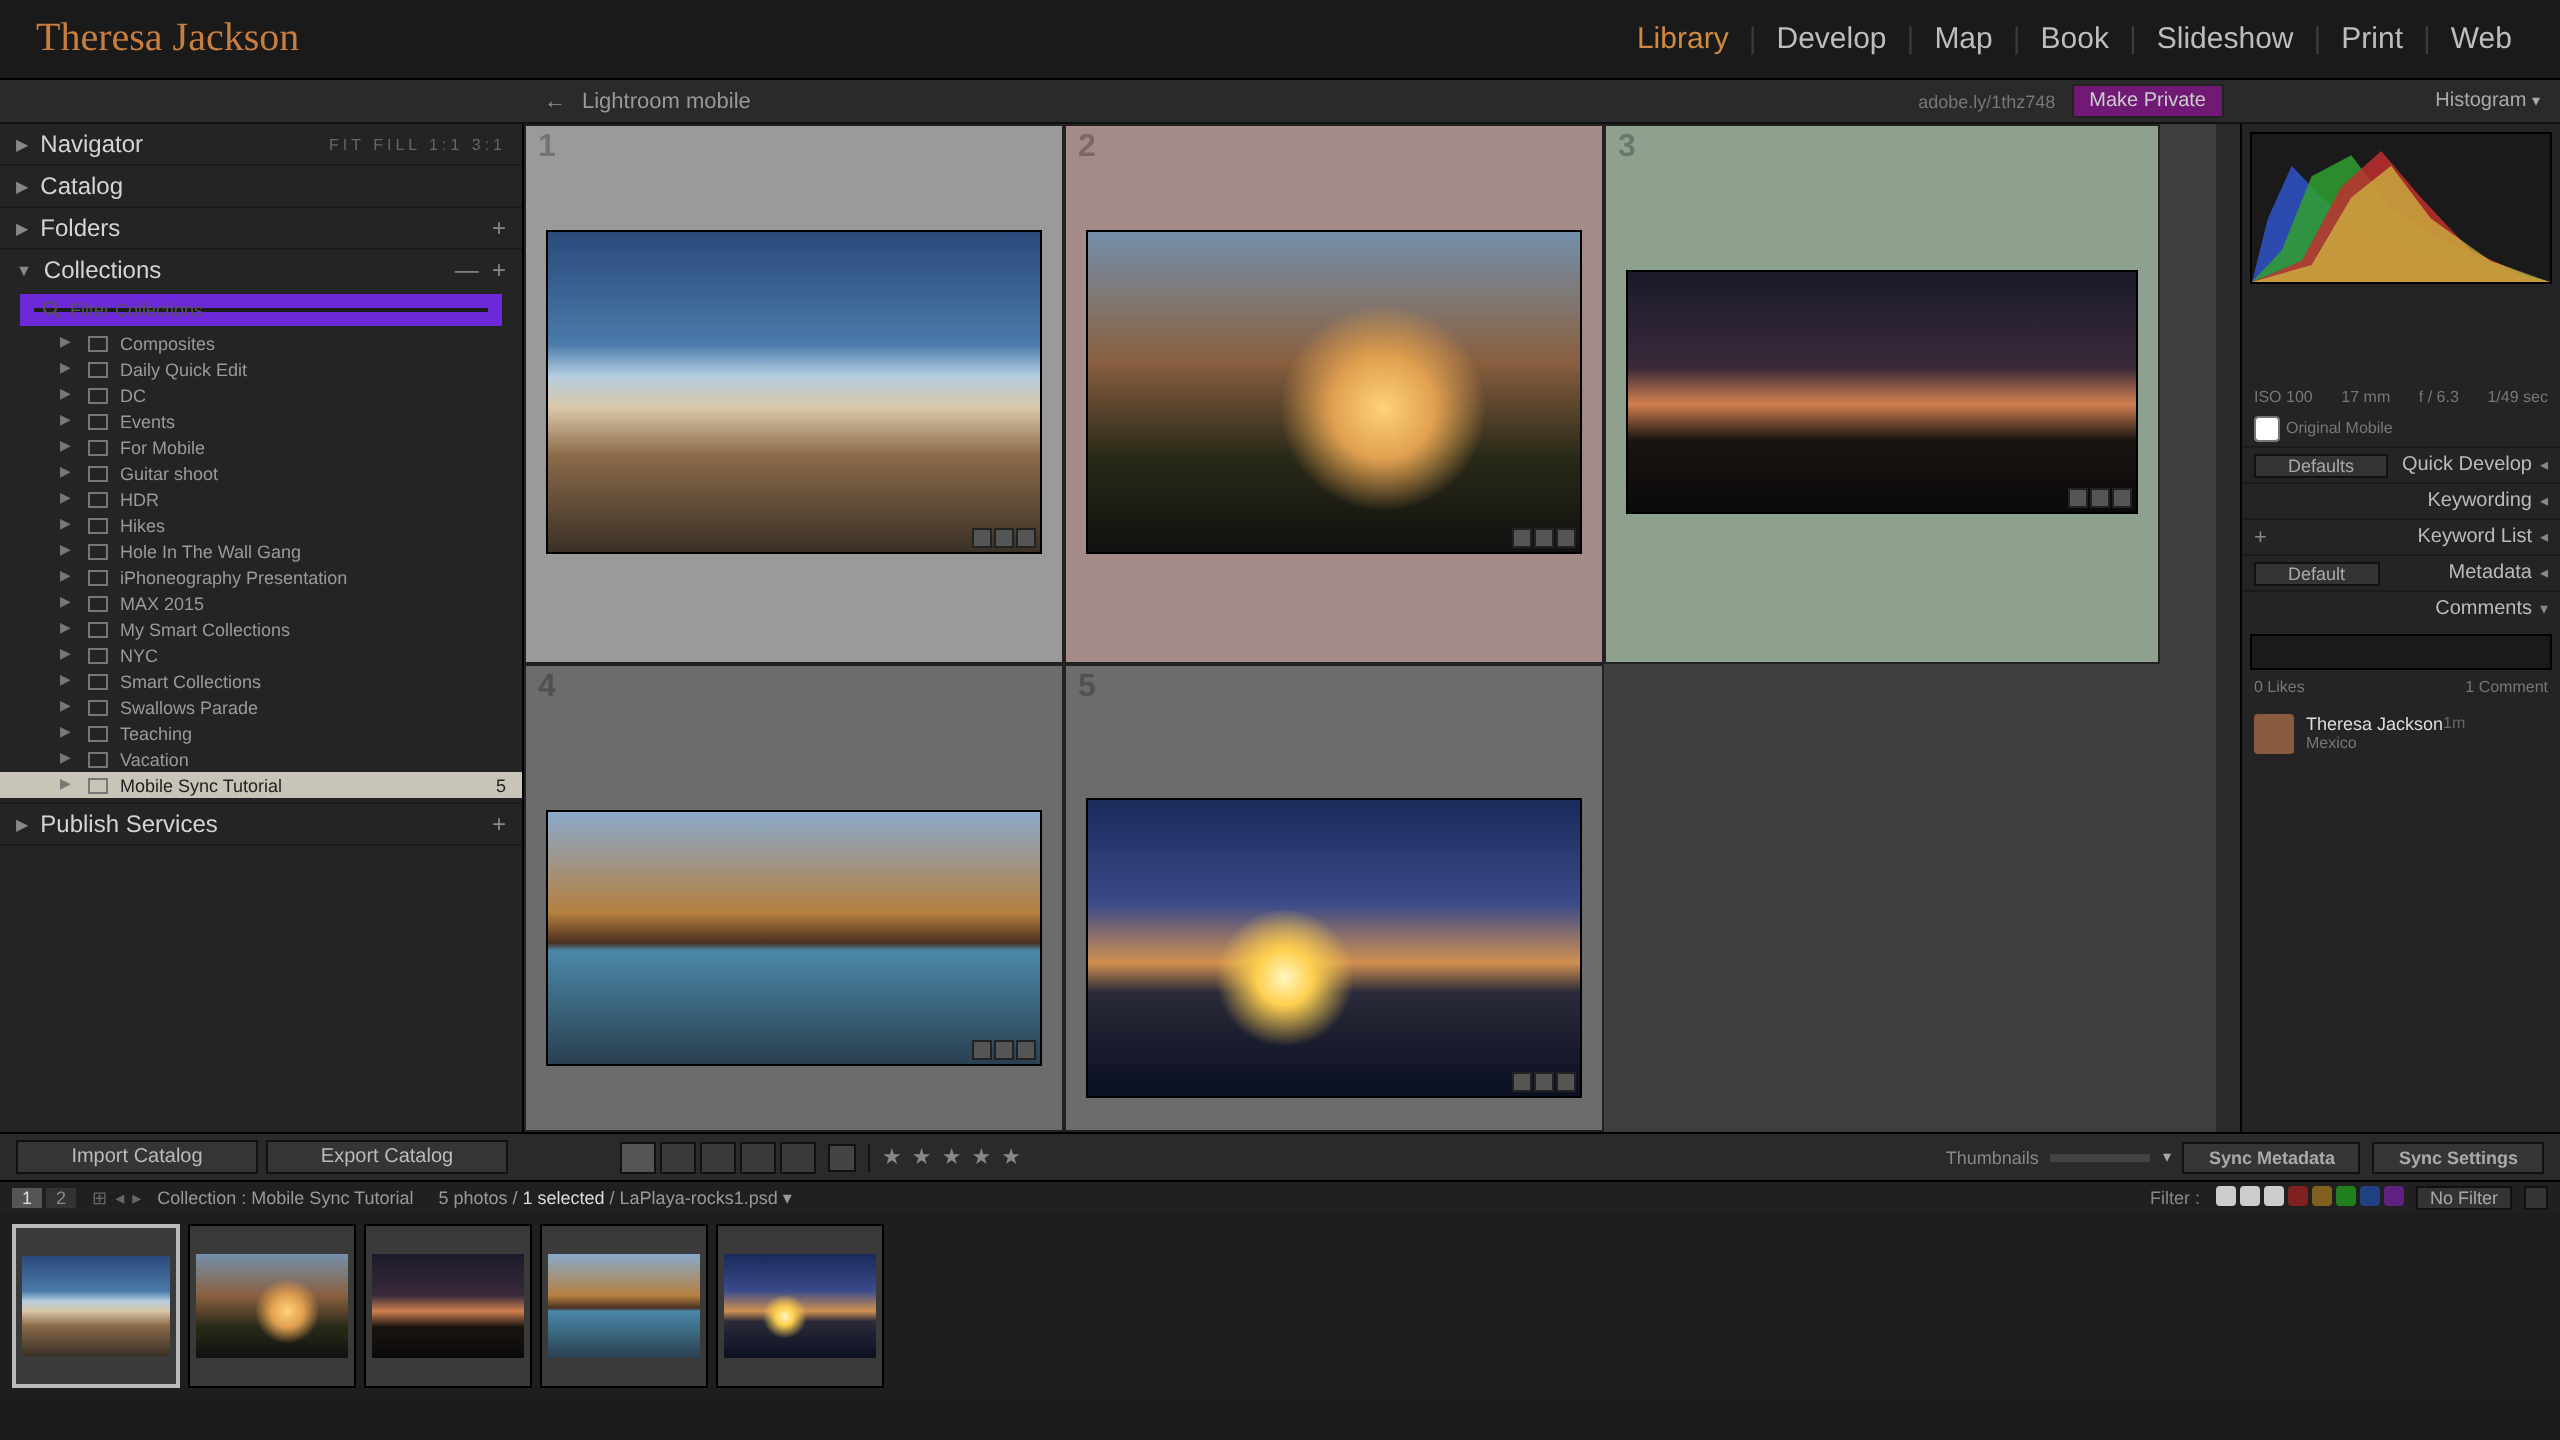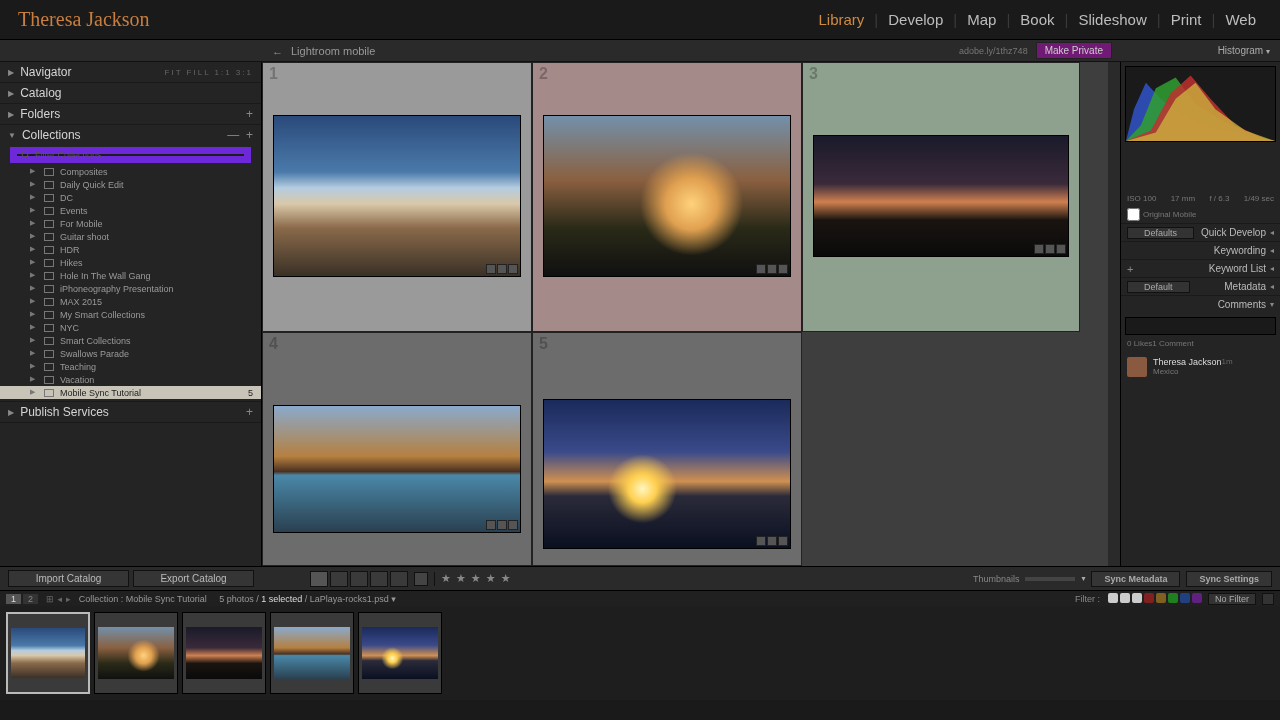--- a/index.html
+++ b/index.html
@@ -66,21 +66,21 @@
   .histogram { height:76px; margin:4px; background:#1a1a1a; border:1px solid #000; position:relative; overflow:hidden;}
   .histo-info { height:12px; font-size:8px; color:#777; padding:0 6px; display:flex; justify-content:space-between;margin-top:48px;}
   .orig-photo { font-size:8px; color:#777; padding:2px 6px;}
   .orig-photo input { vertical-align:middle; margin-right:3px;}
   .rp-row { height:18px; display:flex; align-items:center; padding:0 6px; font-size:10px; color:#bbb; border-top:1px solid #1a1a1a;}
   .rp-row .sel { background:#333; border:1px solid #111; padding:0 16px; font-size:9px; color:#aaa; margin-right:auto;}
   .rp-row .tri3 { margin-left:4px; font-size:8px; color:#888;}
   .rp-row .plus2 { margin-right:auto; color:#888; font-size:11px;}
   .rp-row.alone span:first-child { margin-left:auto;}
   .comment-inp { margin:4px; height:18px; background:#1a1a1a; border:1px solid #000;}
-  .likes { height:14px; font-size:8px; color:#777; padding:0 6px; display:flex; }
+  .likes { height:14px; font-size:8px; color:#777; padding:0 6px; display:flex; justify-content:space-between;}
   .author-row { display:flex; gap:6px; padding:4px 6px;}
   .author-row .av { width:20px; height:20px; background:#8a5a40; border-radius:2px;}
   .author-row .nm { font-size:9px; color:#ddd;}
   .author-row .loc { font-size:8px; color:#777;}
   
   .toolbar { height:24px; background:#2a2a2a; display:flex; border-top:1px solid #000;gap:40px;}
   .tb-left { width:262px; display:flex; gap:4px; padding:3px 8px;}
   .tb-btn { flex:1; background:#353535; border:1px solid #111; color:#bbb; font-size:10px; display:flex; align-items:center; justify-content:center; cursor:pointer;}
   .tb-mid { flex:1; display:flex; align-items:center; padding:0 8px; gap:6px;}
   .tb-icons { display:flex; gap:2px;}

